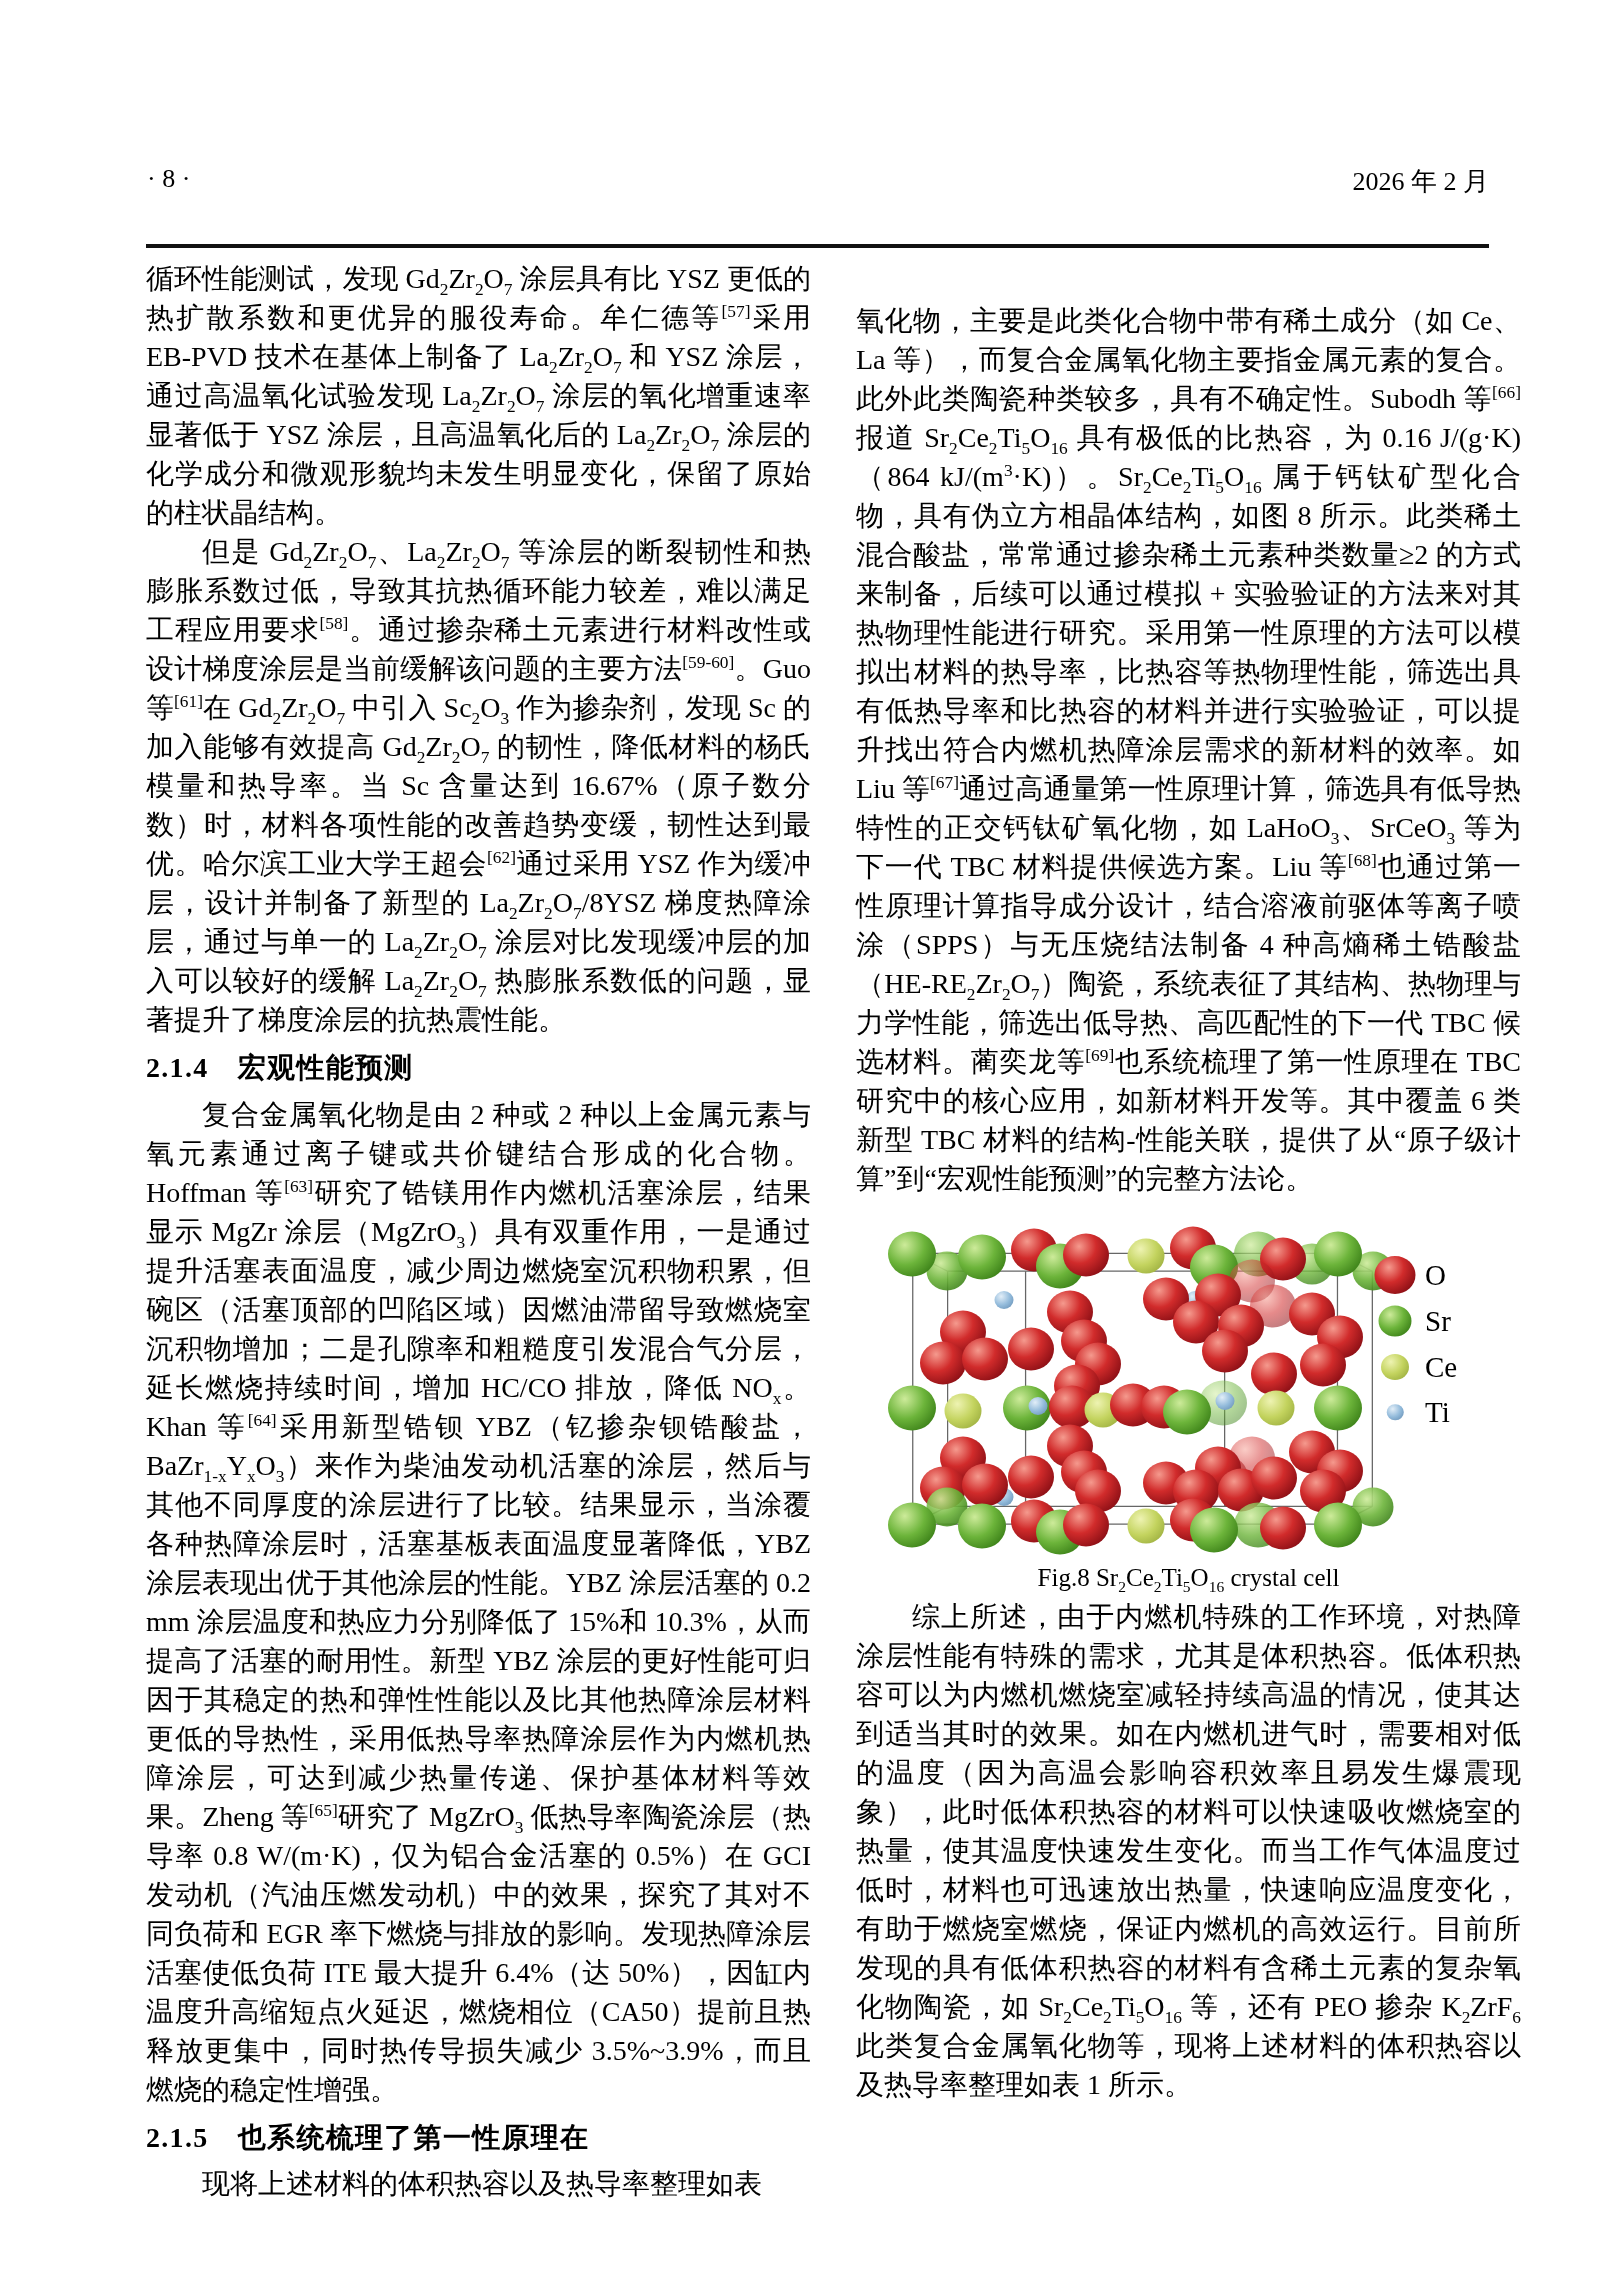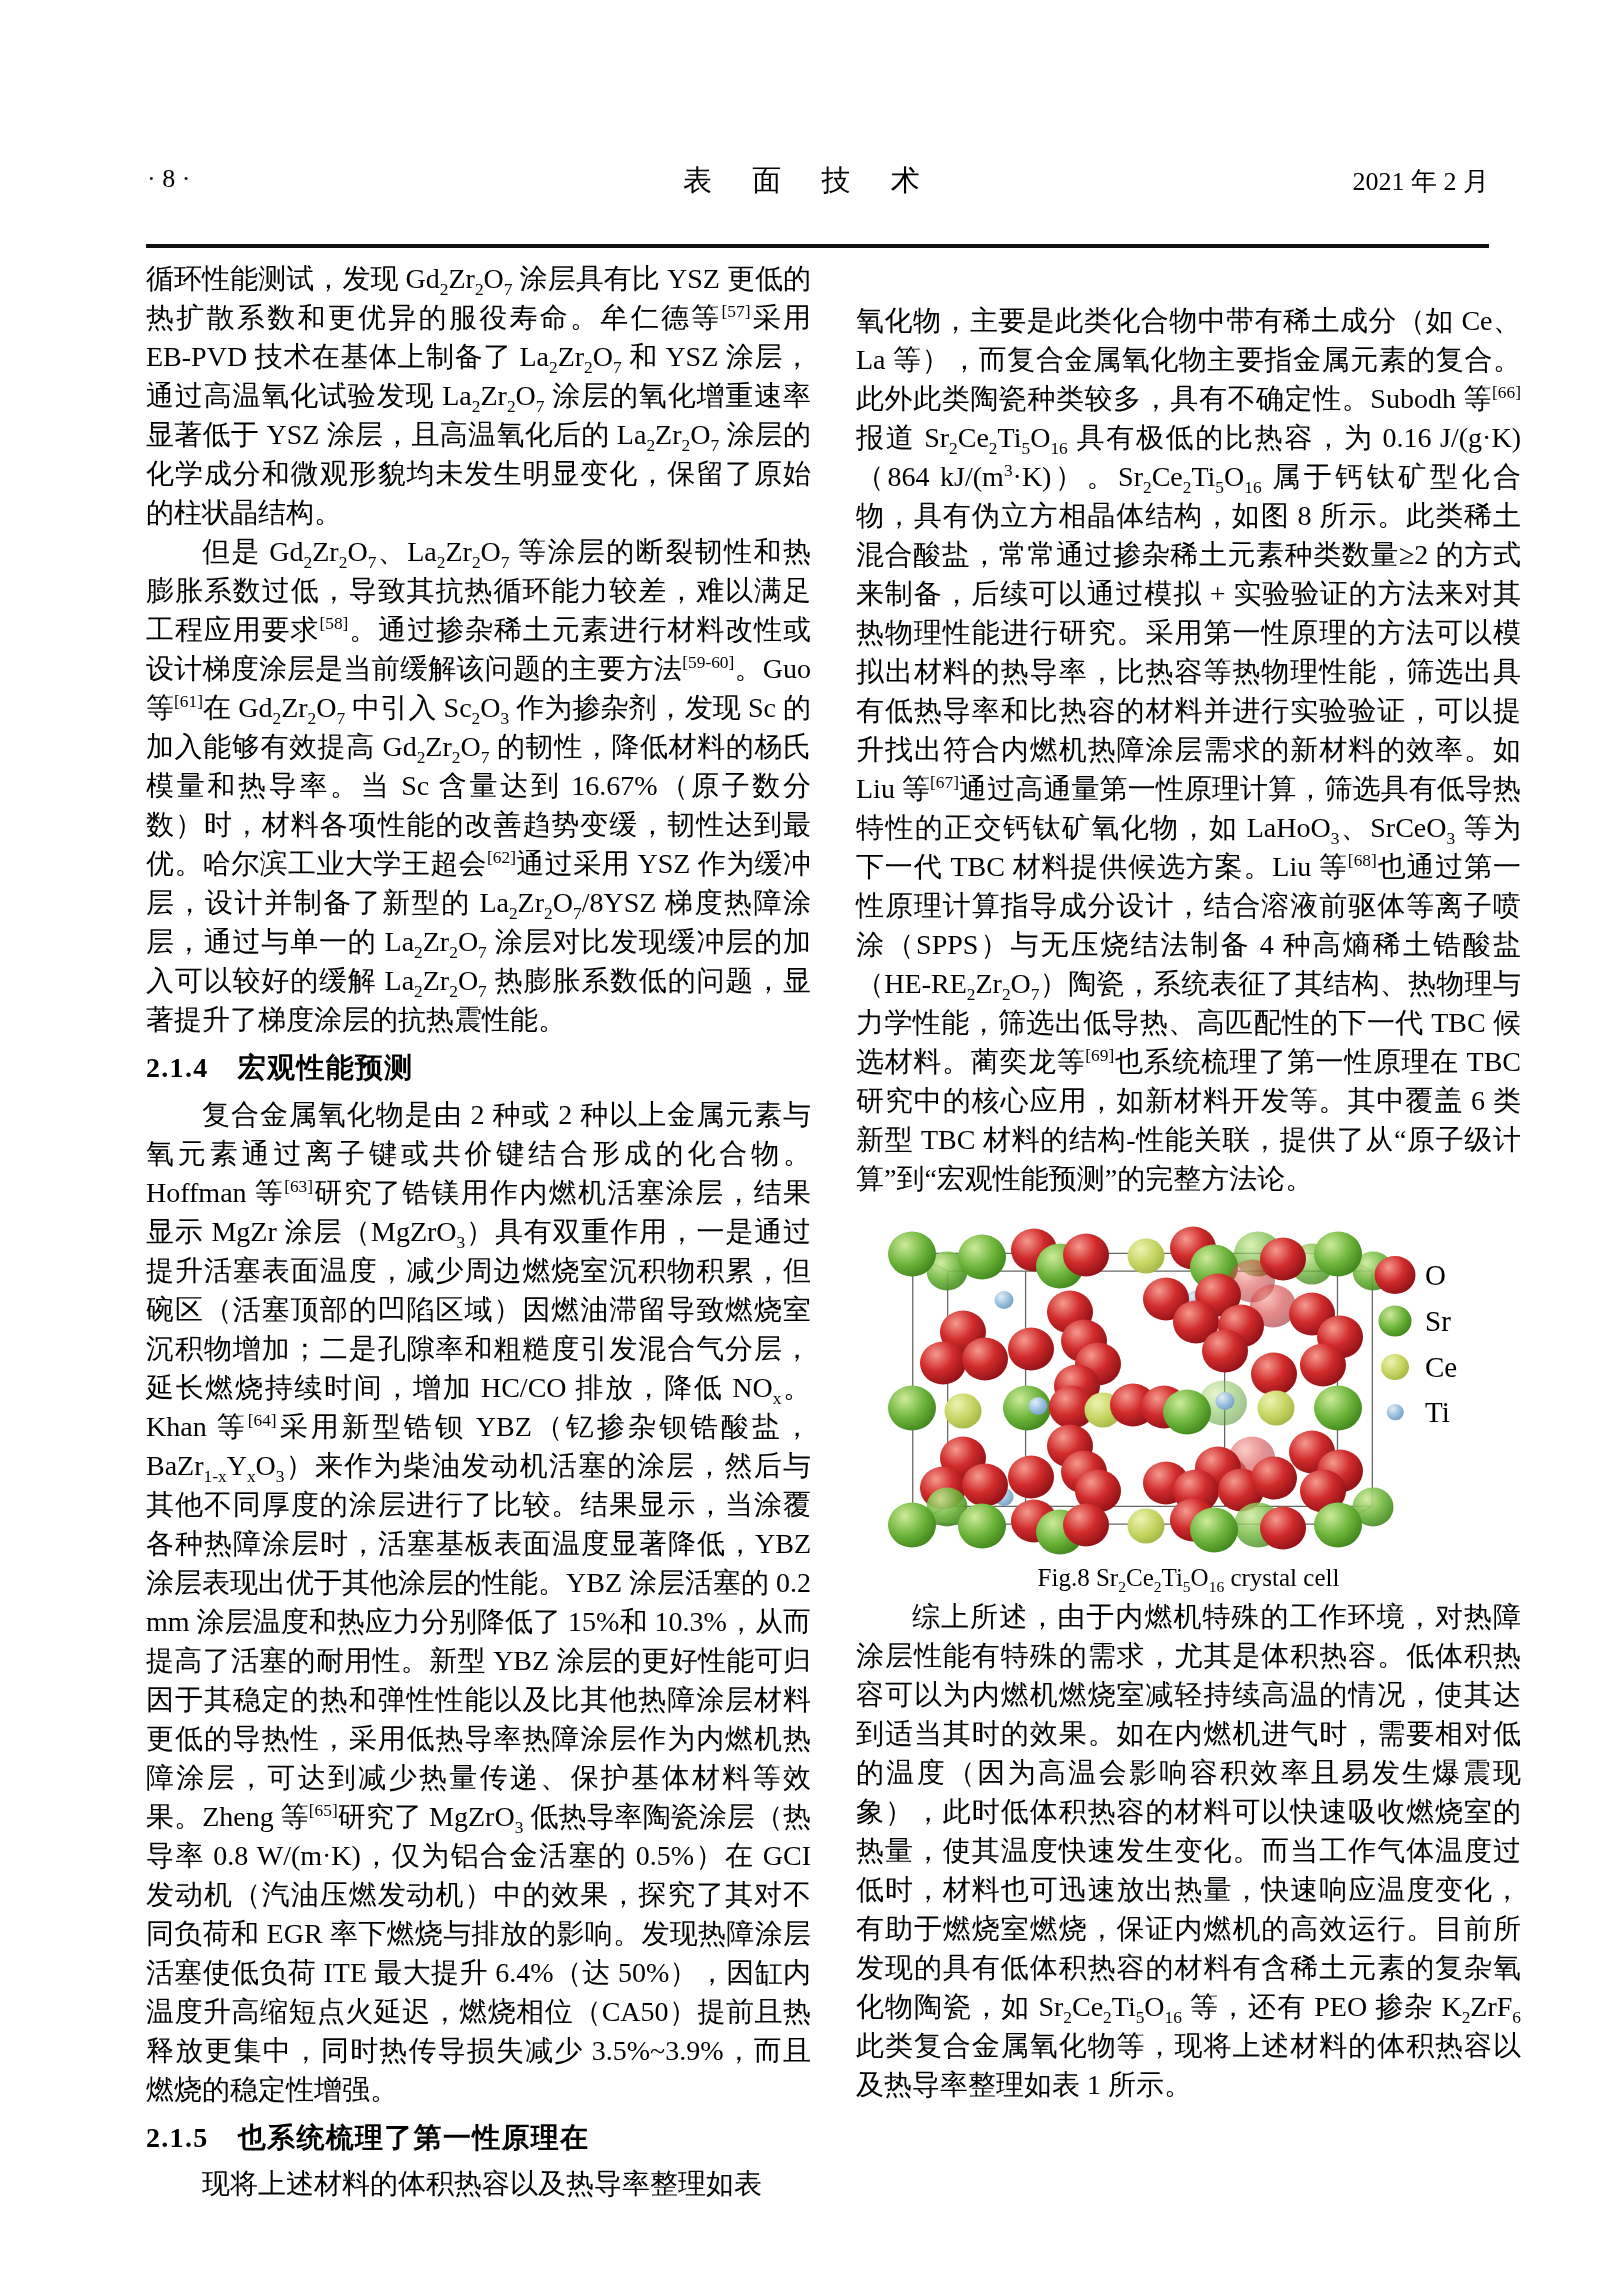--- a/index.html
+++ b/index.html
@@ -32,22 +32,21 @@
   .atom-Ti{background:radial-gradient(circle at 35% 30%, #e2eef8 0%, #93bbdb 50%, #5e87ad 100%);}
   .legend-label{position:absolute;font-size:29px;line-height:1;transform:translate(0,-50%);}
   .fig-cap{text-align:center;font-size:25px;line-height:33px;margin:9px 0 0 0;text-indent:0;}
   .fig-cap.en{margin-top:1.3px;}
 </style>
 </head>
 <body>
 
 <div class="page">
   <div class="hdr-pagenum">· 8 ·</div>
-  <div class="hdr-title">表 面 技 术</div>
-  <div class="hdr-date">2021 年 2 月</div>
+  <div class="hdr-date">2026 年 2 月</div>
   <div class="hdr-rule"></div>
 
   <div class="col col-left">
       <p class="para">循环性能测试，发现 Gd<sub>2</sub>Zr<sub>2</sub>O<sub>7</sub> 涂层具有比 YSZ 更低的热扩散系数和更优异的服役寿命。牟仁德等<sup>[57]</sup>采用 EB-PVD 技术在基体上制备了 La<sub>2</sub>Zr<sub>2</sub>O<sub>7</sub> 和 YSZ 涂层，通过高温氧化试验发现 La<sub>2</sub>Zr<sub>2</sub>O<sub>7</sub> 涂层的氧化增重速率显著低于 YSZ 涂层，且高温氧化后的 La<sub>2</sub>Zr<sub>2</sub>O<sub>7</sub> 涂层的化学成分和微观形貌均未发生明显变化，保留了原始的柱状晶结构。</p>
       <p class="para indent">但是 Gd<sub>2</sub>Zr<sub>2</sub>O<sub>7</sub>、La<sub>2</sub>Zr<sub>2</sub>O<sub>7</sub> 等涂层的断裂韧性和热膨胀系数过低，导致其抗热循环能力较差，难以满足工程应用要求<sup>[58]</sup>。通过掺杂稀土元素进行材料改性或设计梯度涂层是当前缓解该问题的主要方法<sup>[59-60]</sup>。Guo 等<sup>[61]</sup>在 Gd<sub>2</sub>Zr<sub>2</sub>O<sub>7</sub> 中引入 Sc<sub>2</sub>O<sub>3</sub> 作为掺杂剂，发现 Sc 的加入能够有效提高 Gd<sub>2</sub>Zr<sub>2</sub>O<sub>7</sub> 的韧性，降低材料的杨氏模量和热导率。当 Sc 含量达到 16.67%（原子数分数）时，材料各项性能的改善趋势变缓，韧性达到最优。哈尔滨工业大学王超会<sup>[62]</sup>通过采用 YSZ 作为缓冲层，设计并制备了新型的 La<sub>2</sub>Zr<sub>2</sub>O<sub>7</sub>/8YSZ 梯度热障涂层，通过与单一的 La<sub>2</sub>Zr<sub>2</sub>O<sub>7</sub> 涂层对比发现缓冲层的加入可以较好的缓解 La<sub>2</sub>Zr<sub>2</sub>O<sub>7</sub> 热膨胀系数低的问题，显著提升了梯度涂层的抗热震性能。</p>
       <h3 class="sec-heading">2.1.4　宏观性能预测</h3>
       <p class="para indent">复合金属氧化物是由 2 种或 2 种以上金属元素与氧元素通过离子键或共价键结合形成的化合物。Hoffman 等<sup>[63]</sup>研究了锆镁用作内燃机活塞涂层，结果显示 MgZr 涂层（MgZrO<sub>3</sub>）具有双重作用，一是通过提升活塞表面温度，减少周边燃烧室沉积物积累，但碗区（活塞顶部的凹陷区域）因燃油滞留导致燃烧室沉积物增加；二是孔隙率和粗糙度引发混合气分层，延长燃烧持续时间，增加 HC/CO 排放，降低 NO<sub>x</sub>。Khan 等<sup>[64]</sup>采用新型锆钡 YBZ（钇掺杂钡锆酸盐，BaZr<sub>1-x</sub>Y<sub>x</sub>O<sub>3</sub>）来作为柴油发动机活塞的涂层，然后与其他不同厚度的涂层进行了比较。结果显示，当涂覆各种热障涂层时，活塞基板表面温度显著降低，YBZ 涂层表现出优于其他涂层的性能。YBZ 涂层活塞的 0.2 mm 涂层温度和热应力分别降低了 15%和 10.3%，从而提高了活塞的耐用性。新型 YBZ 涂层的更好性能可归因于其稳定的热和弹性性能以及比其他热障涂层材料更低的导热性，采用低热导率热障涂层作为内燃机热障涂层，可达到减少热量传递、保护基体材料等效果。Zheng 等<sup>[65]</sup>研究了 MgZrO<sub>3</sub> 低热导率陶瓷涂层（热导率 0.8 W/(m·K)，仅为铝合金活塞的 0.5%）在 GCI 发动机（汽油压燃发动机）中的效果，探究了其对不同负荷和 EGR 率下燃烧与排放的影响。发现热障涂层活塞使低负荷 ITE 最大提升 6.4%（达 50%），因缸内温度升高缩短点火延迟，燃烧相位（CA50）提前且热释放更集中，同时热传导损失减少 3.5%~3.9%，而且燃烧的稳定性增强。</p>
       <h3 class="sec-heading">2.1.5　也系统梳理了第一性原理在</h3>
       <p class="para indent">现将上述材料的体积热容以及热导率整理如表</p>
     </div>

